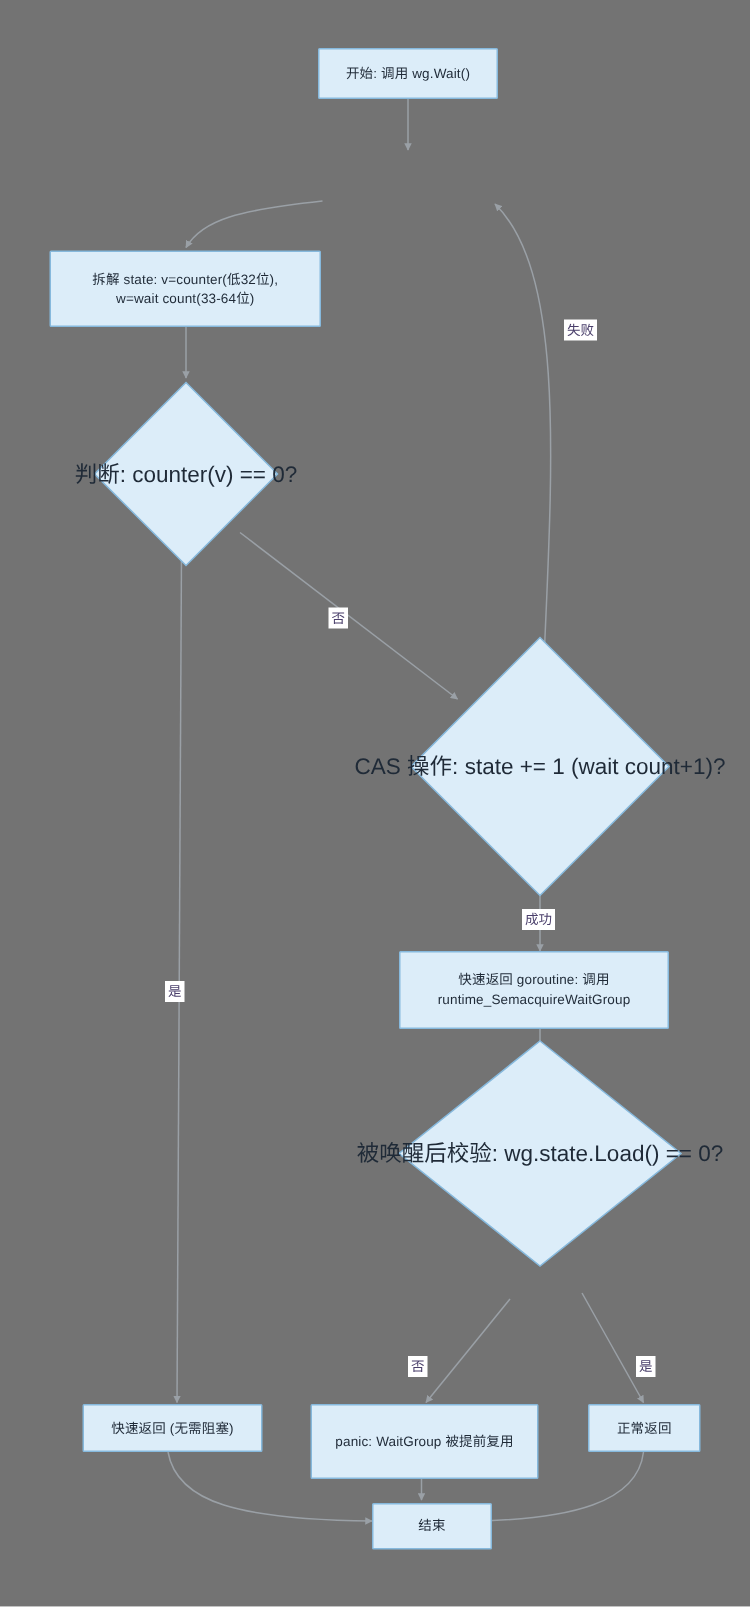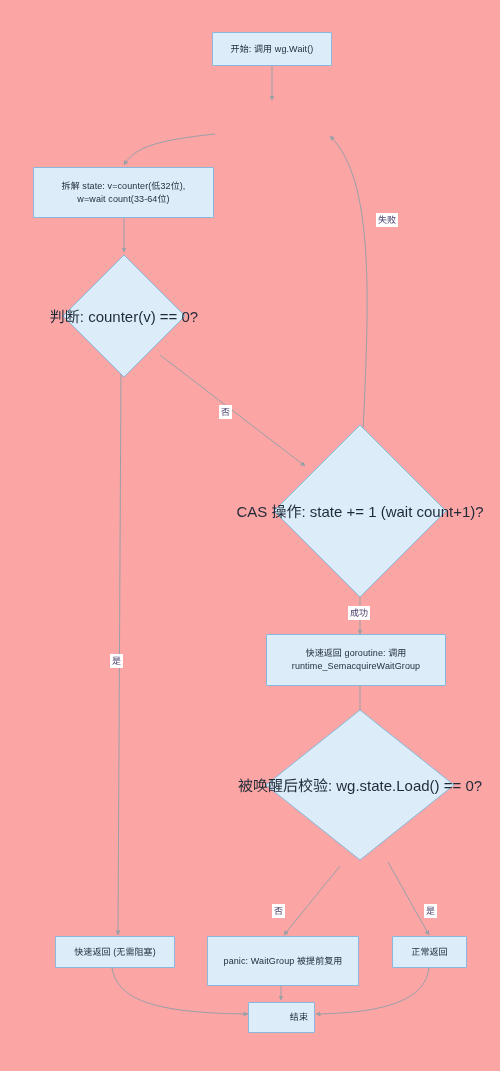--- a/index.html
+++ b/index.html
@@ -8,21 +8,21 @@
     padding: 0;
     background: #ffffff;
   }
   body {
     font-family: "Liberation Sans", "DejaVu Sans", sans-serif;
   }
   #canvas {
     position: relative;
     width: 500px;
     height: 1071px;
-    background: #fca5a5;
+    background: #737373;
     overflow: hidden;
   }
   #edge-layer {
     position: absolute;
     left: 0;
     top: 0;
     width: 500px;
     height: 1071px;
     pointer-events: none;
   }
@@ -142,40 +142,40 @@
       <polygon points="87,1 173,87 87,173 1,87" fill="#dcedf9" stroke="#86b9dd" stroke-width="1"></polygon>
     </svg>
     <span class="diamond-label">CAS 操作: state += 1 (wait count+1)?</span>
   </div>
 
   <div class="node node-rect" style="left:266px; top:634px; width:180px; height:52px;">
     <span class="node-label">快速返回 goroutine: 调用
 runtime_SemacquireWaitGroup</span>
   </div>
 
-  <div class="node-diamond-wrap" style="left:265px; top:709px; width:190px; height:152px;">
+  <div class="node-diamond-wrap" style="left:265px; top:693px; width:190px; height:152px;">
     <svg class="diamond-shape" viewBox="0 0 190 152" preserveAspectRatio="none">
       <polygon points="95,1 189,76 95,151 1,76" fill="#dcedf9" stroke="#86b9dd" stroke-width="1"></polygon>
     </svg>
     <span class="diamond-label">被唤醒后校验: wg.state.Load() == 0?</span>
   </div>
 
   <div class="node node-rect" style="left:55px; top:936px; width:120px; height:32px;">
     <span class="node-label">快速返回 (无需阻塞)</span>
   </div>
 
   <div class="node node-rect" style="left:207px; top:936px; width:152px; height:50px;">
     <span class="node-label">panic: WaitGroup 被提前复用</span>
   </div>
 
   <div class="node node-rect" style="left:392px; top:936px; width:75px; height:32px;">
     <span class="node-label">正常返回</span>
   </div>
 
-  <div class="node node-rect" style="left:248px; top:1002px; width:67px; height:31px;justify-content:flex-end;">
+  <div class="node node-rect" style="left:248px; top:1002px; width:80px; height:31px;">
     <span class="node-label">结束</span>
   </div>
 
   <div class="edge-label" style="left:351px; top:213px;margin-left:25px;">失败</div>
 
   <div class="edge-label" style="left:219px; top:405px;">否</div>
 
   <div class="edge-label" style="left:110px; top:654px;">是</div>
 
   <div class="edge-label" style="left:348px; top:606px;">成功</div>

